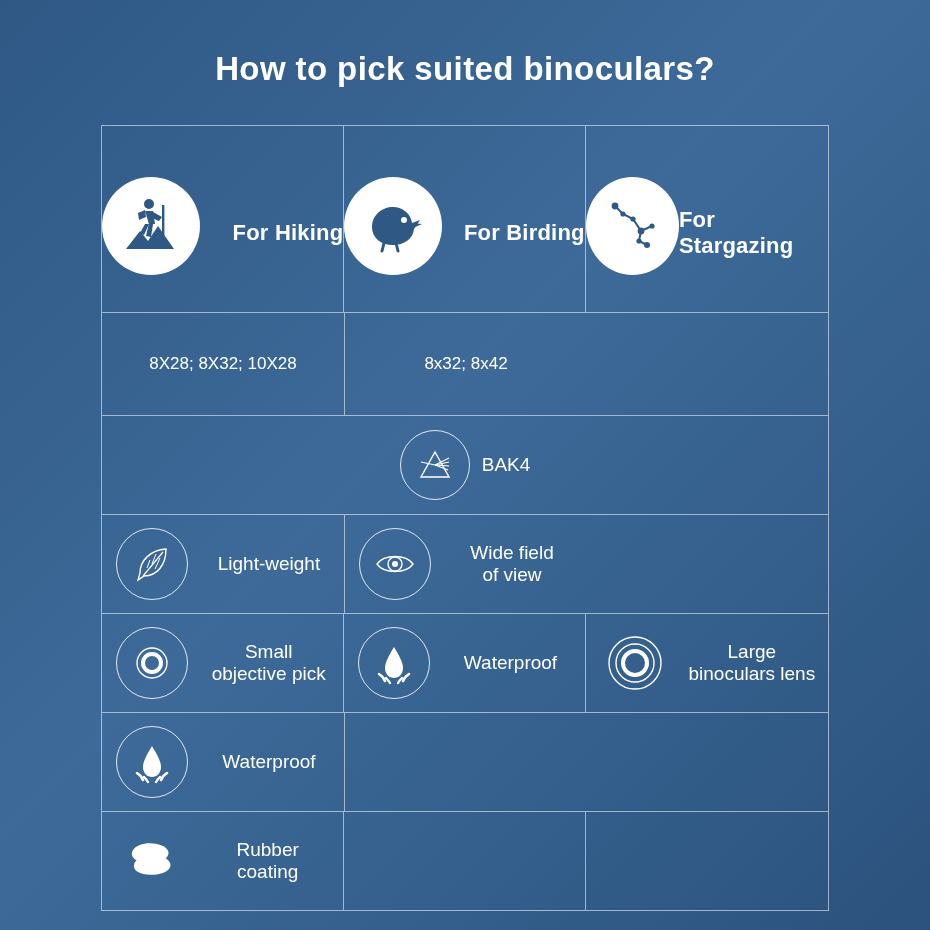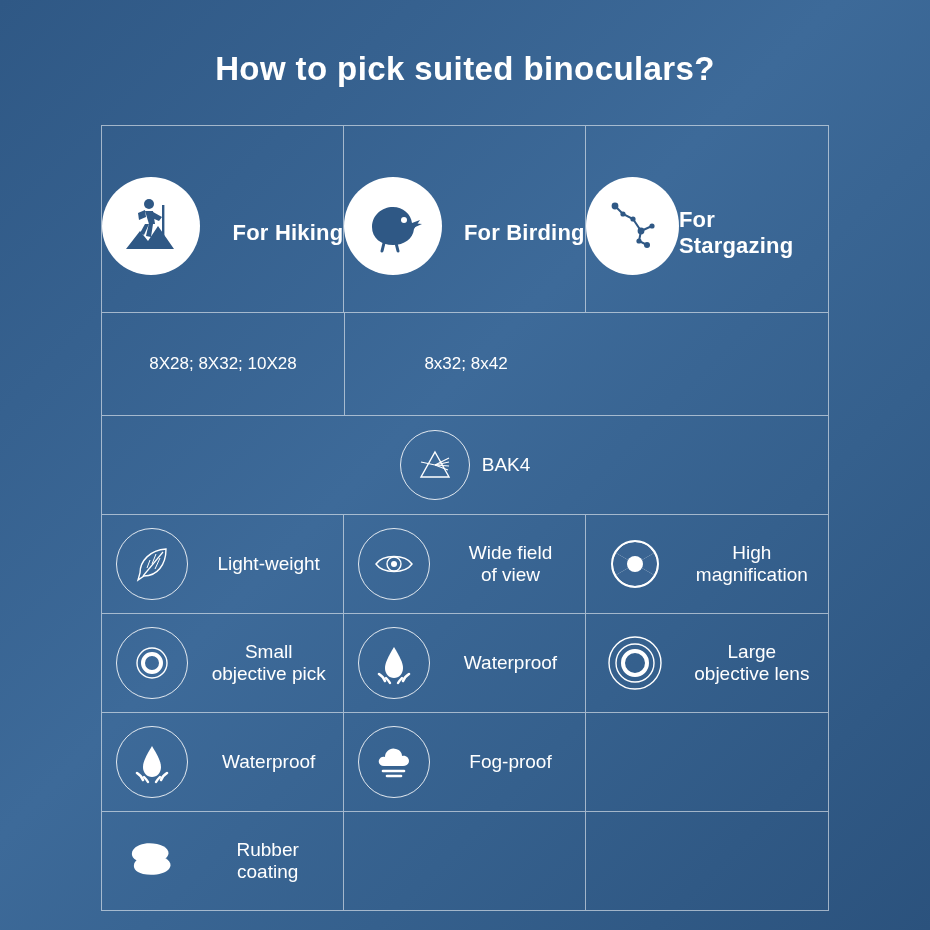--- a/index.html
+++ b/index.html
@@ -270,39 +270,20 @@
         <div class="icon-ring">
           <svg width="52" height="52" viewBox="0 0 52 52">
             <path d="M8 26 C15 16 37 16 44 26 C37 36 15 36 8 26 Z" fill="none" stroke="#ffffff" stroke-width="1.4"></path>
             <circle cx="26" cy="26" r="7" fill="none" stroke="#ffffff" stroke-width="1.4"></circle>
             <circle cx="26" cy="26" r="3" fill="#ffffff"></circle>
           </svg>
         </div>
         <div class="feat-label" style="white-space:pre-line">Wide field
 of view</div>
       </div>
-      <div class="cell c3">
-        <div class="icon-plain">
-          <svg width="62" height="62" viewBox="0 0 62 62">
-            <circle cx="31" cy="31" r="23" fill="#ffffff"></circle>
-            <g fill="#3a6492">
-              <path d="M31 31 L31 9 A22 22 0 0 1 50 20 Z"></path>
-              <path d="M31 31 L50 20 A22 22 0 0 1 50 42 Z"></path>
-              <path d="M31 31 L50 42 A22 22 0 0 1 31 53 Z"></path>
-              <path d="M31 31 L31 53 A22 22 0 0 1 12 42 Z"></path>
-              <path d="M31 31 L12 42 A22 22 0 0 1 12 20 Z"></path>
-              <path d="M31 31 L12 20 A22 22 0 0 1 31 9 Z"></path>
-            </g>
-            <circle cx="31" cy="31" r="23" fill="none" stroke="#ffffff" stroke-width="2"></circle>
-            <circle cx="31" cy="31" r="8" fill="#ffffff"></circle>
-          </svg>
-        </div>
-        <div class="feat-label" style="white-space:pre-line">High
-magnification</div>
-      </div>
     </div>
 
     <div class="row row-feat">
       <div class="cell c1">
         <div class="icon-ring">
           <svg width="52" height="52" viewBox="0 0 52 52">
             <circle cx="26" cy="26" r="15" fill="none" stroke="#ffffff" stroke-width="1.4"></circle>
             <circle cx="26" cy="26" r="9" fill="none" stroke="#ffffff" stroke-width="4"></circle>
           </svg>
         </div>
@@ -323,49 +304,37 @@
       </div>
       <div class="cell c3">
         <div class="icon-plain">
           <svg width="62" height="62" viewBox="0 0 62 62">
             <circle cx="31" cy="31" r="26" fill="none" stroke="#ffffff" stroke-width="1.4"></circle>
             <circle cx="31" cy="31" r="19" fill="none" stroke="#ffffff" stroke-width="1.4"></circle>
             <circle cx="31" cy="31" r="12" fill="none" stroke="#ffffff" stroke-width="4"></circle>
           </svg>
         </div>
         <div class="feat-label" style="white-space:pre-line">Large
-objective lens</div>
+binoculars lens</div>
       </div>
     </div>
 
     <div class="row row-feat">
       <div class="cell c1">
         <div class="icon-ring">
           <svg width="52" height="52" viewBox="0 0 52 52">
             <path d="M26 10 C20 20 17 26 17 31 C17 37 21 41 26 41 C31 41 35 37 35 31 C35 26 32 20 26 10 Z" fill="#ffffff"></path>
             <path d="M11 37 C14 39 16 41 17 44" stroke="#ffffff" stroke-width="2.6" fill="none" stroke-linecap="round"></path>
             <path d="M41 37 C38 39 36 41 35 44" stroke="#ffffff" stroke-width="2.6" fill="none" stroke-linecap="round"></path>
             <path d="M18 41 C20 43 21 44 22 46" stroke="#ffffff" stroke-width="2.4" fill="none" stroke-linecap="round"></path>
             <path d="M34 41 C32 43 31 44 30 46" stroke="#ffffff" stroke-width="2.4" fill="none" stroke-linecap="round"></path>
           </svg>
         </div>
         <div class="feat-label">Waterproof</div>
       </div>
-      <div class="cell c2">
-        <div class="icon-ring">
-          <svg width="52" height="52" viewBox="0 0 52 52">
-            <path d="M16 30 C12 30 10 27 11 24 C12 21 15 20 17 21 C17 15 23 11 28 13 C32 14 34 17 34 20 C38 19 41 22 41 25 C41 28 38 30 35 30 Z" fill="#ffffff"></path>
-            <g stroke="#ffffff" stroke-width="2.6" stroke-linecap="round">
-              <path d="M15 35 L36 35"></path>
-              <path d="M19 40 L33 40"></path>
-            </g>
-          </svg>
-        </div>
-        <div class="feat-label">Fog-proof</div>
-      </div>
       <div class="cell c3 empty"></div>
     </div>
 
     <div class="row row-feat">
       <div class="cell c1">
         <div class="icon-plain">
           <svg width="68" height="62" viewBox="0 0 68 62">
             <path d="M16 20 C20 14 30 12 40 14 C50 16 54 22 50 27 C46 32 34 34 24 32 C16 30 13 25 16 20 Z" fill="#ffffff"></path>
             <path d="M18 32 C22 26 32 24 42 26 C52 28 56 34 52 39 C48 44 36 46 26 44 C18 42 15 37 18 32 Z" fill="#ffffff"></path>
           </svg>

